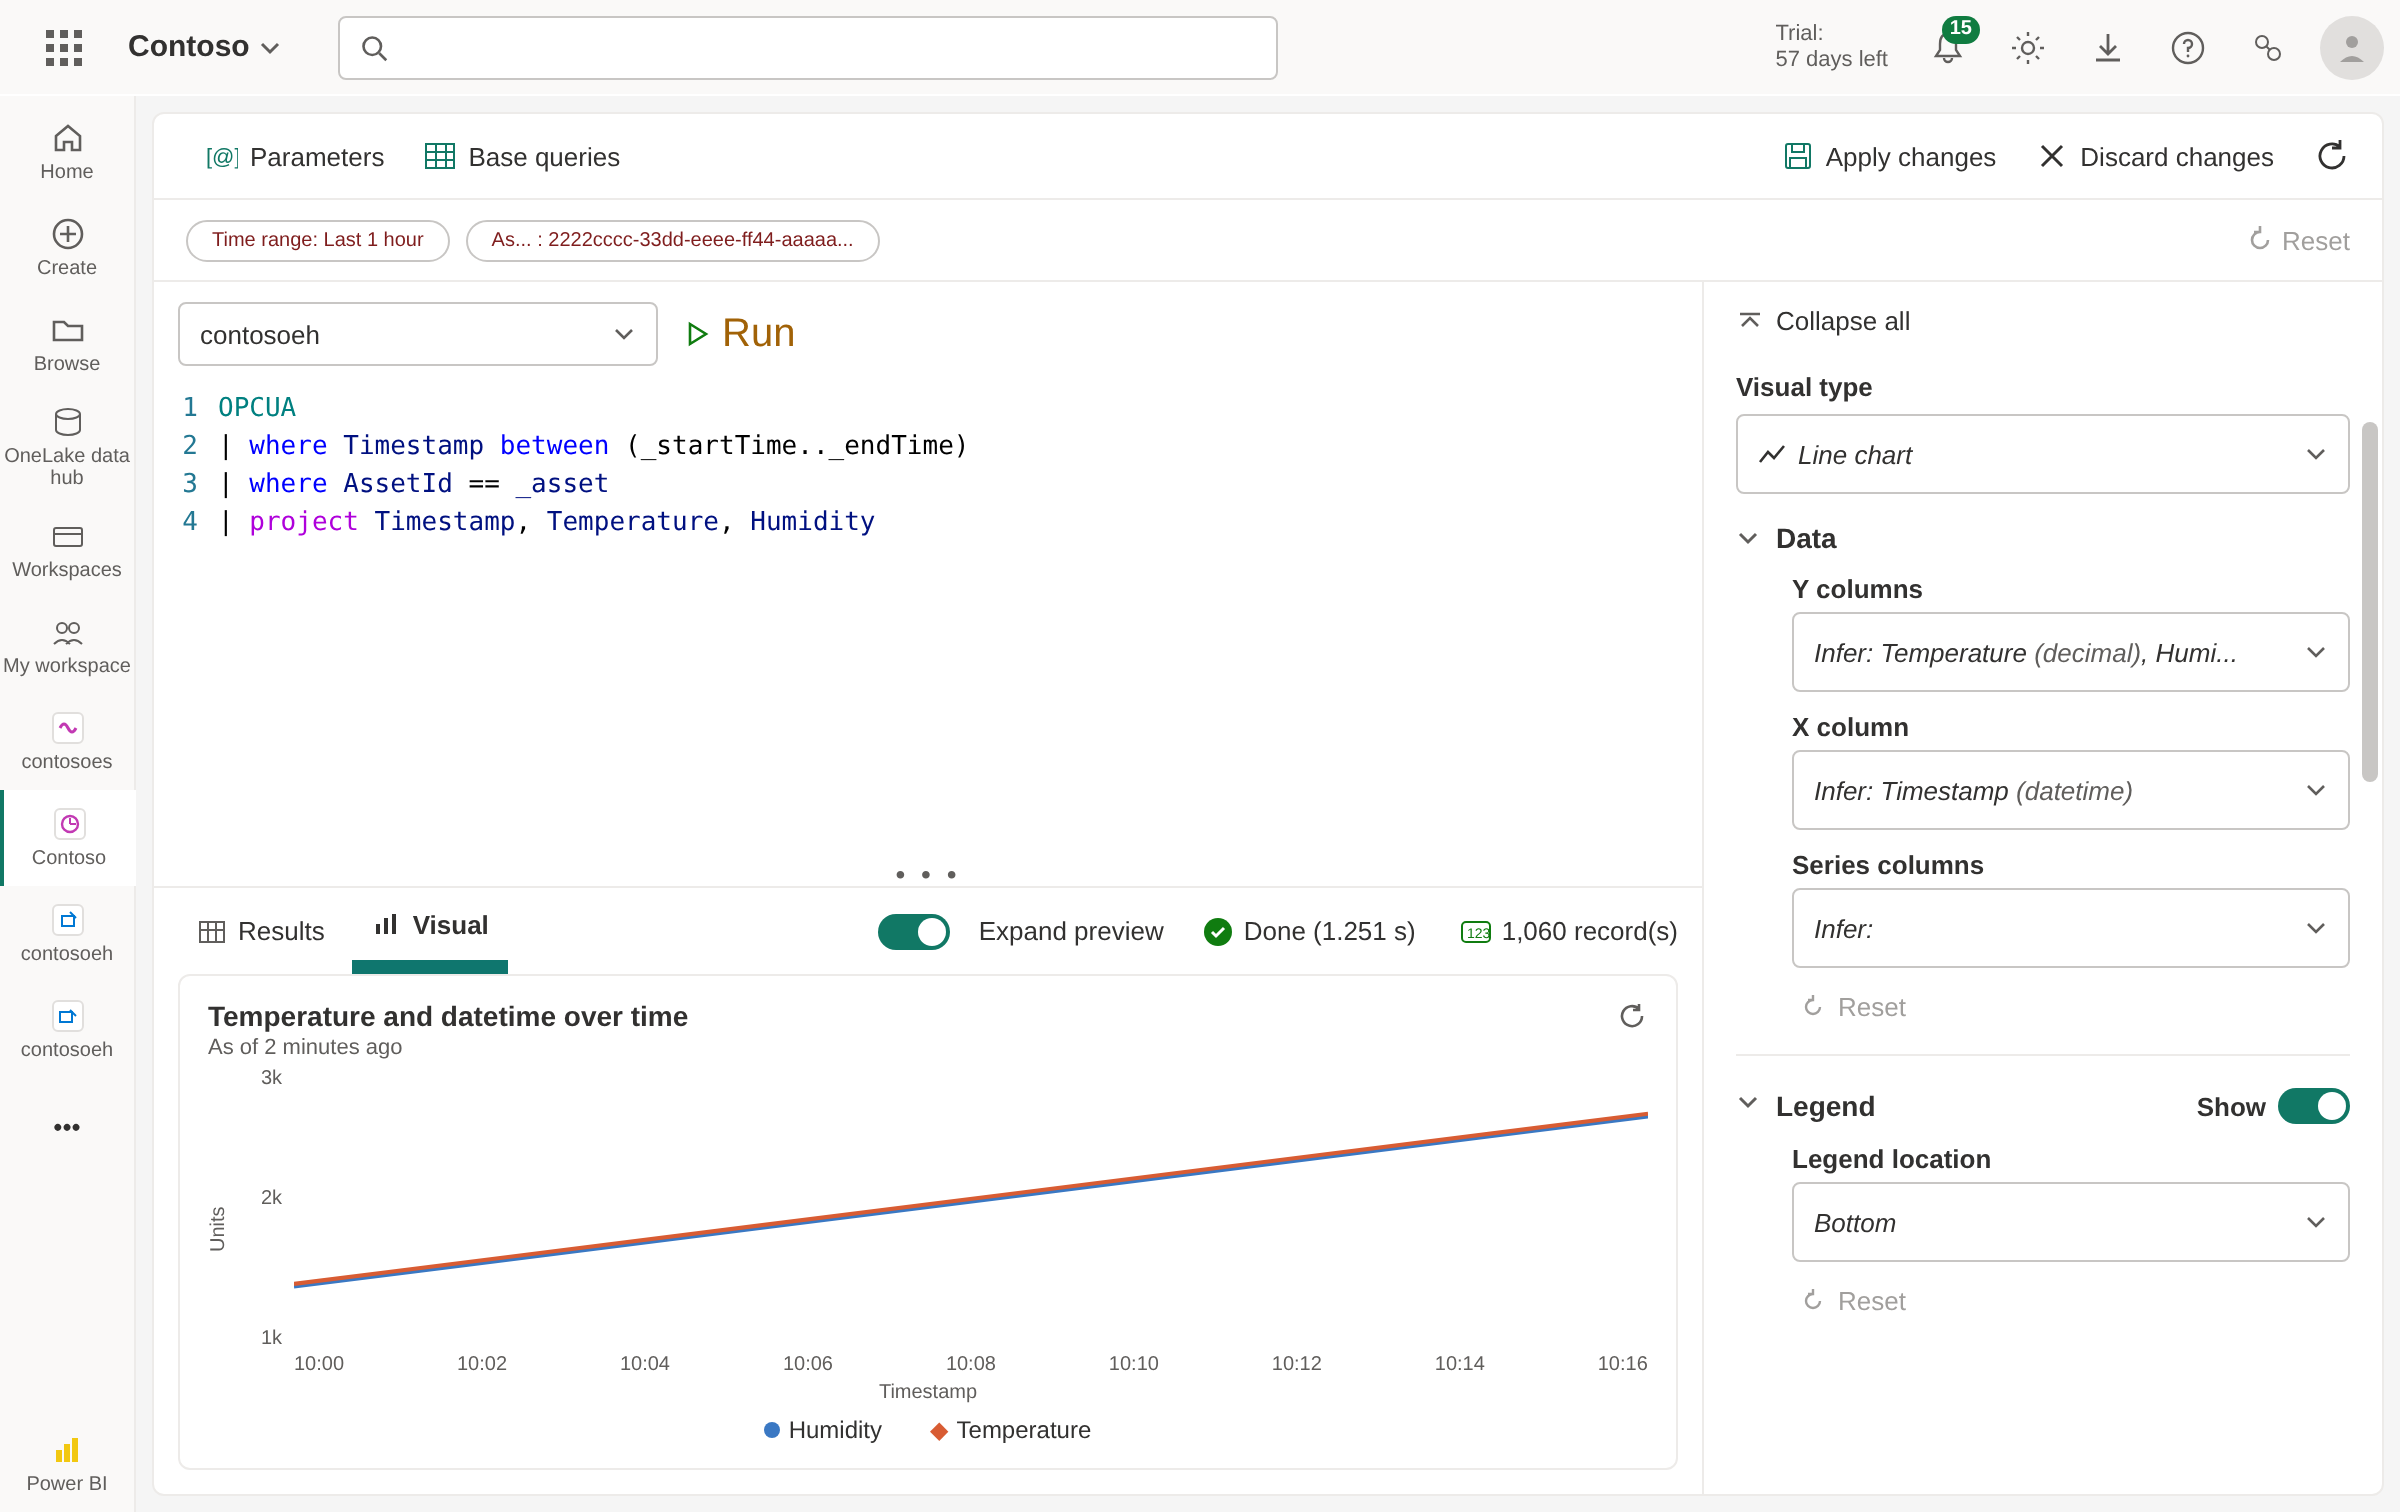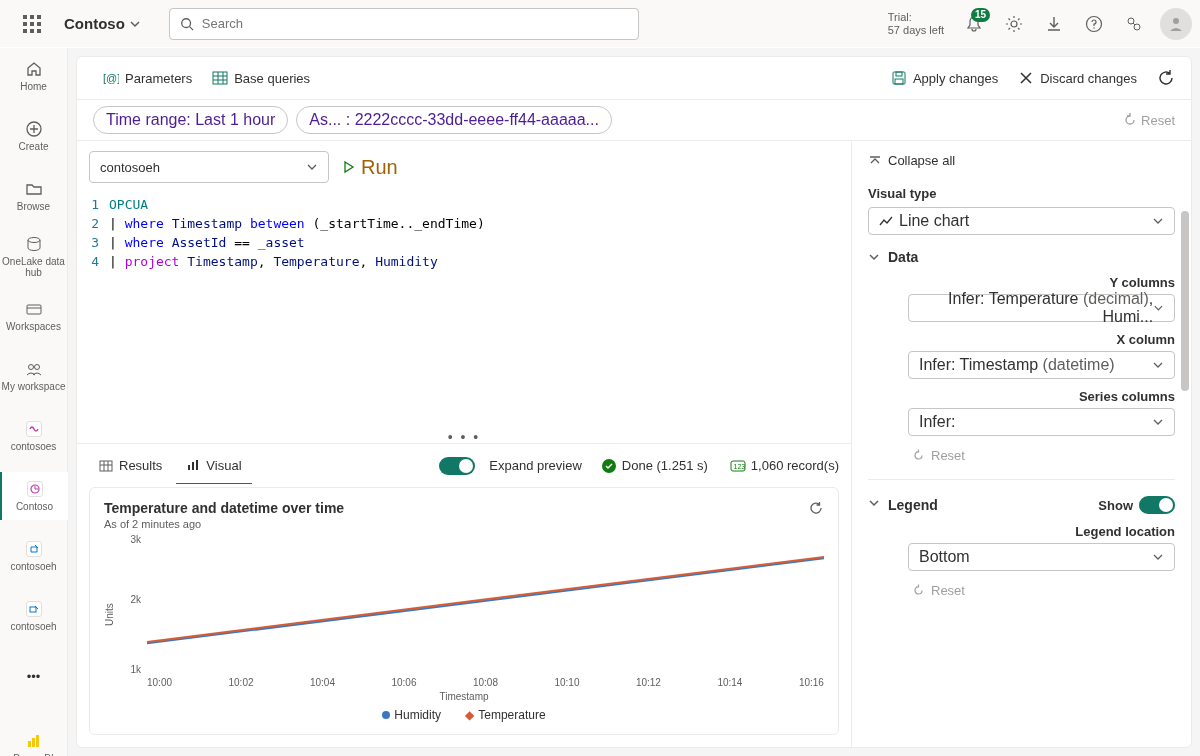--- a/index.html
+++ b/index.html
@@ -14,37 +14,37 @@
 .searchbox { flex: 0 0 470px; height: 32px; border: 1px solid #c8c6c4; border-radius: 4px; margin-left: 28px; display: flex; align-items: center; padding: 0 10px; background: #fff; }
 .searchbox input { border: 0; outline: 0; flex: 1; font-size: 13px; margin-left: 8px; background: transparent; }
 .topspacer { flex: 1; }
 .trial { font-size: 11px; color: #605e5c; text-align: left; margin-right: 12px; line-height: 13px; }
 .topicons { display: flex; align-items: center; gap: 4px; }
 .topicons .tbtn { width: 36px; height: 36px; display: flex; align-items: center; justify-content: center; cursor: pointer; position: relative; }
 .badge { position: absolute; top: 2px; right: 2px; background: #107c41; color: #fff; font-size: 10px; border-radius: 8px; padding: 0 4px; line-height: 14px; font-weight: 600; }
 .avatar { width: 32px; height: 32px; border-radius: 50%; background: #e1dfdd; display: flex; align-items: center; justify-content: center; margin-left: 4px; }
 
 
-.leftrail { position: absolute; left: 0; top: 48px; bottom: 0; width: 68px; background: #faf9f8; display: flex; flex-direction: column; align-items: center; padding-top: 4px; border-right: 1px solid #edebe9; gap: 12px; }
+.leftrail { position: absolute; left: 0; top: 48px; bottom: 0; width: 68px; background: #faf9f8; display: flex; flex-direction: column; align-items: center; padding-top: 4px; border-right: 1px solid #edebe9; }
 .railitem { width: 68px; min-height: 48px; display: flex; flex-direction: column; align-items: center; justify-content: center; cursor: pointer; padding: 6px 0; position: relative; }
 .railitem .ri-label { font-size: 10px; color: #605e5c; margin-top: 3px; text-align: center; line-height: 11px; padding: 0 2px; }
 .railitem.active { background: #fff; border-left: 2px solid #117865; }
 .railicon { width: 18px; height: 18px; display: flex; align-items: center; justify-content: center; }
 .colored-sq { width: 16px; height: 16px; border-radius: 3px; background: #fff; border: 1px solid #e1dfdd; display: flex; align-items: center; justify-content: center; }
 
 
 .main { position: absolute; left: 68px; top: 48px; right: 0; bottom: 0; display: flex; flex-direction: column; background: #f5f5f5; }
 .toolbar1 { height: 44px; background: #fff; border-bottom: 1px solid #edebe9; margin: 8px 8px 0 8px; border-radius: 6px 6px 0 0; display: flex; align-items: center; padding: 0 16px; border: 1px solid #edebe9; }
 .tbtn2 { display: flex; align-items: center; gap: 6px; padding: 6px 10px; cursor: pointer; font-size: 13px; }
 .tbtn2 .ico { width: 16px; height: 16px; }
 .tbspace { flex: 1; }
 .refreshcirc { width: 18px; height: 18px; }
 
 .toolbar2 { height: 40px; background: #fff; margin: 0 8px; display: flex; align-items: center; padding: 0 16px; gap: 8px; border-left: 1px solid #edebe9; border-right: 1px solid #edebe9; }
-.pill { border: 1px solid #c8c6c4; border-radius: 14px; padding: 4px 12px; font-size: 16px; color: #4c1d95; cursor: pointer; }
+.pill { border: 1px solid #c8c6c4; border-radius: 14px; padding: 4px 12px; font-size: 10px; color: #7f1d1d; cursor: pointer; }
 .resetbtn { color: #a19f9d; display: flex; align-items: center; gap: 4px; font-size: 13px; }
 
 .content { flex: 1; margin: 0 8px 8px 8px; background: #fff; border: 1px solid #edebe9; border-radius: 0 0 6px 6px; display: flex; overflow: hidden; }
 .left-content { flex: 1; display: flex; flex-direction: column; min-width: 0; }
 .dbselect-row { display: flex; align-items: center; padding: 10px 12px 8px 12px; gap: 12px; }
 .dbselect { flex: 0 0 240px; height: 32px; border: 1px solid #c8c6c4; border-radius: 4px; display: flex; align-items: center; justify-content: space-between; padding: 0 10px; font-size: 13px; cursor: pointer; }
 .runbtn { display: flex; align-items: center; gap: 6px; font-size: 20px; color: #a16207; cursor: pointer; font-weight: 400; }
 
 .editor { flex: 0 0 auto; display: flex; font-family: Consolas, monospace; font-size: 13px; padding: 4px 0 0 0; min-height: 240px; }
 .gutter { width: 32px; text-align: right; color: #237893; padding: 0 10px 0 0; line-height: 19px; user-select: none; }
@@ -52,21 +52,21 @@
 .kw-blue { color: #0000ff; }
 .kw-purple { color: #af00db; }
 .kw-teal { color: #008080; }
 .ident { color: #001080; }
 .punct { color: #000; }
 
 .dragbar { height: 12px; display: flex; align-items: center; justify-content: center; color: #605e5c; cursor: row-resize; font-size: 14px; letter-spacing: 2px; }
 
 .result-tabs { display: flex; align-items: center; height: 44px; padding: 0 12px; border-top: 1px solid #edebe9; gap: 4px; }
 .rtab { display: flex; align-items: center; gap: 6px; padding: 10px 10px; font-size: 13px; cursor: pointer; }
-.rtab.active { border-bottom: 1px solid #0f766e; font-weight: 400; }
+.rtab.active { border-bottom: 7px solid #0f766e; font-weight: 700; }
 .rspacer { flex: 1; }
 .toggle { width: 36px; height: 18px; background: #117865; border-radius: 10px; position: relative; cursor: pointer; }
 .toggle .knob { position: absolute; width: 14px; height: 14px; background: #fff; border-radius: 50%; top: 2px; right: 2px; }
 .status-done { display: flex; align-items: center; gap: 6px; font-size: 13px; color: #323130; }
 .checkcirc { width: 14px; height: 14px; border-radius: 50%; background: #107c10; display: flex; align-items: center; justify-content: center; }
 
 .chart-card { flex: 1; margin: 0 12px 12px 12px; border: 1px solid #edebe9; border-radius: 6px; padding: 12px 14px; display: flex; flex-direction: column; }
 .chart-title { font-size: 14px; font-weight: 600; }
 .chart-sub { font-size: 11px; color: #605e5c; margin-top: 2px; }
 .chart-body { flex: 1; display: flex; margin-top: 8px; }
@@ -83,22 +83,22 @@
 
 .rightpane { width: 340px; border-left: 1px solid #edebe9; display: flex; flex-direction: column; overflow: hidden; }
 .rp-tabs { display: flex; align-items: center; height: 44px; padding: 0 12px; border-bottom: 1px solid #edebe9; gap: 16px; }
 .rptab { font-size: 13px; padding: 12px 2px; cursor: pointer; }
 .rptab.active { font-weight: 600; border-bottom: 2px solid #117865; color: #323130; }
 .rp-expand { margin-left: auto; }
 .rp-body { flex: 1; overflow-y: auto; padding: 8px 16px 16px 16px; position: relative; }
 .collapse-all { display: flex; align-items: center; gap: 6px; font-size: 13px; padding: 4px 0 12px 0; cursor: pointer; }
 .section-lbl { font-size: 13px; font-weight: 600; margin: 6px 0; }
 .section-hdr { display: flex; align-items: center; gap: 8px; font-size: 14px; font-weight: 600; margin: 14px 0 8px 0; cursor: pointer; }
-.dd { height: 28px; border: 1px solid #c8c6c4; border-radius: 4px; display: flex; align-items: center; justify-content: space-between; padding: 0 10px; font-size: 16px; cursor: pointer; width: 100%; }
-.sub { margin-left: 40px; text-align: right; }
+.dd { height: 40px; border: 1px solid #c8c6c4; border-radius: 4px; display: flex; align-items: center; justify-content: space-between; padding: 0 10px; font-size: 13px; cursor: pointer; width: 100%; font-style: italic; }
+.sub { margin-left: 28px; }
 .sublbl { font-size: 13px; font-weight: 600; margin: 10px 0 4px 0; }
 .grey { color: #605e5c; font-weight: 400; }
 .reset2 { display: flex; align-items: center; gap: 6px; color: #a19f9d; font-size: 13px; margin-top: 12px; margin-left: 4px; }
 .sep { border-top: 1px solid #edebe9; margin: 16px 0; }
 .legend-row { display: flex; align-items: center; justify-content: space-between; }
 .show-toggle { display: flex; align-items: center; gap: 6px; font-size: 13px; }
 .rp-scroll { position: absolute; right: 2px; top: 0; bottom: 0; width: 10px; }
 .rp-scroll .thumb { position: absolute; top: 70px; width: 8px; height: 180px; background: #c8c6c4; border-radius: 4px; right: 0; }
 
 svg { display: block; }
@@ -120,21 +120,20 @@
   </div>
   <span class="org">Contoso</span>
   <svg class="chev" viewBox="0 0 12 12">
       <path d="M2 4 L6 8 L10 4" stroke="#605e5c" stroke-width="1.5" fill="none"></path>
     </svg>
   <div class="searchbox">
     <svg width="14" height="14" viewBox="0 0 16 16">
         <circle cx="7" cy="7" r="5" stroke="#605e5c" stroke-width="1.5" fill="none"></circle>
         <line x1="11" y1="11" x2="15" y2="15" stroke="#605e5c" stroke-width="1.5"></line>
       </svg>
-    <input placeholder="Search" style="">
   </div>
   <div class="topspacer"></div>
   <div class="trial">
     <div>Trial:</div>
     <div>57 days left</div>
   </div>
   <div class="topicons">
     <div class="tbtn">
       <svg width="18" height="18" viewBox="0 0 18 18">
           <path d="M9 2 C6 2 5 4 5 7 L5 10 L3 13 L15 13 L13 10 L13 7 C13 4 12 2 9 2 Z M7 14 A2 2 0 0 0 11 14" stroke="#605e5c" stroke-width="1.2" fill="none"></path>

